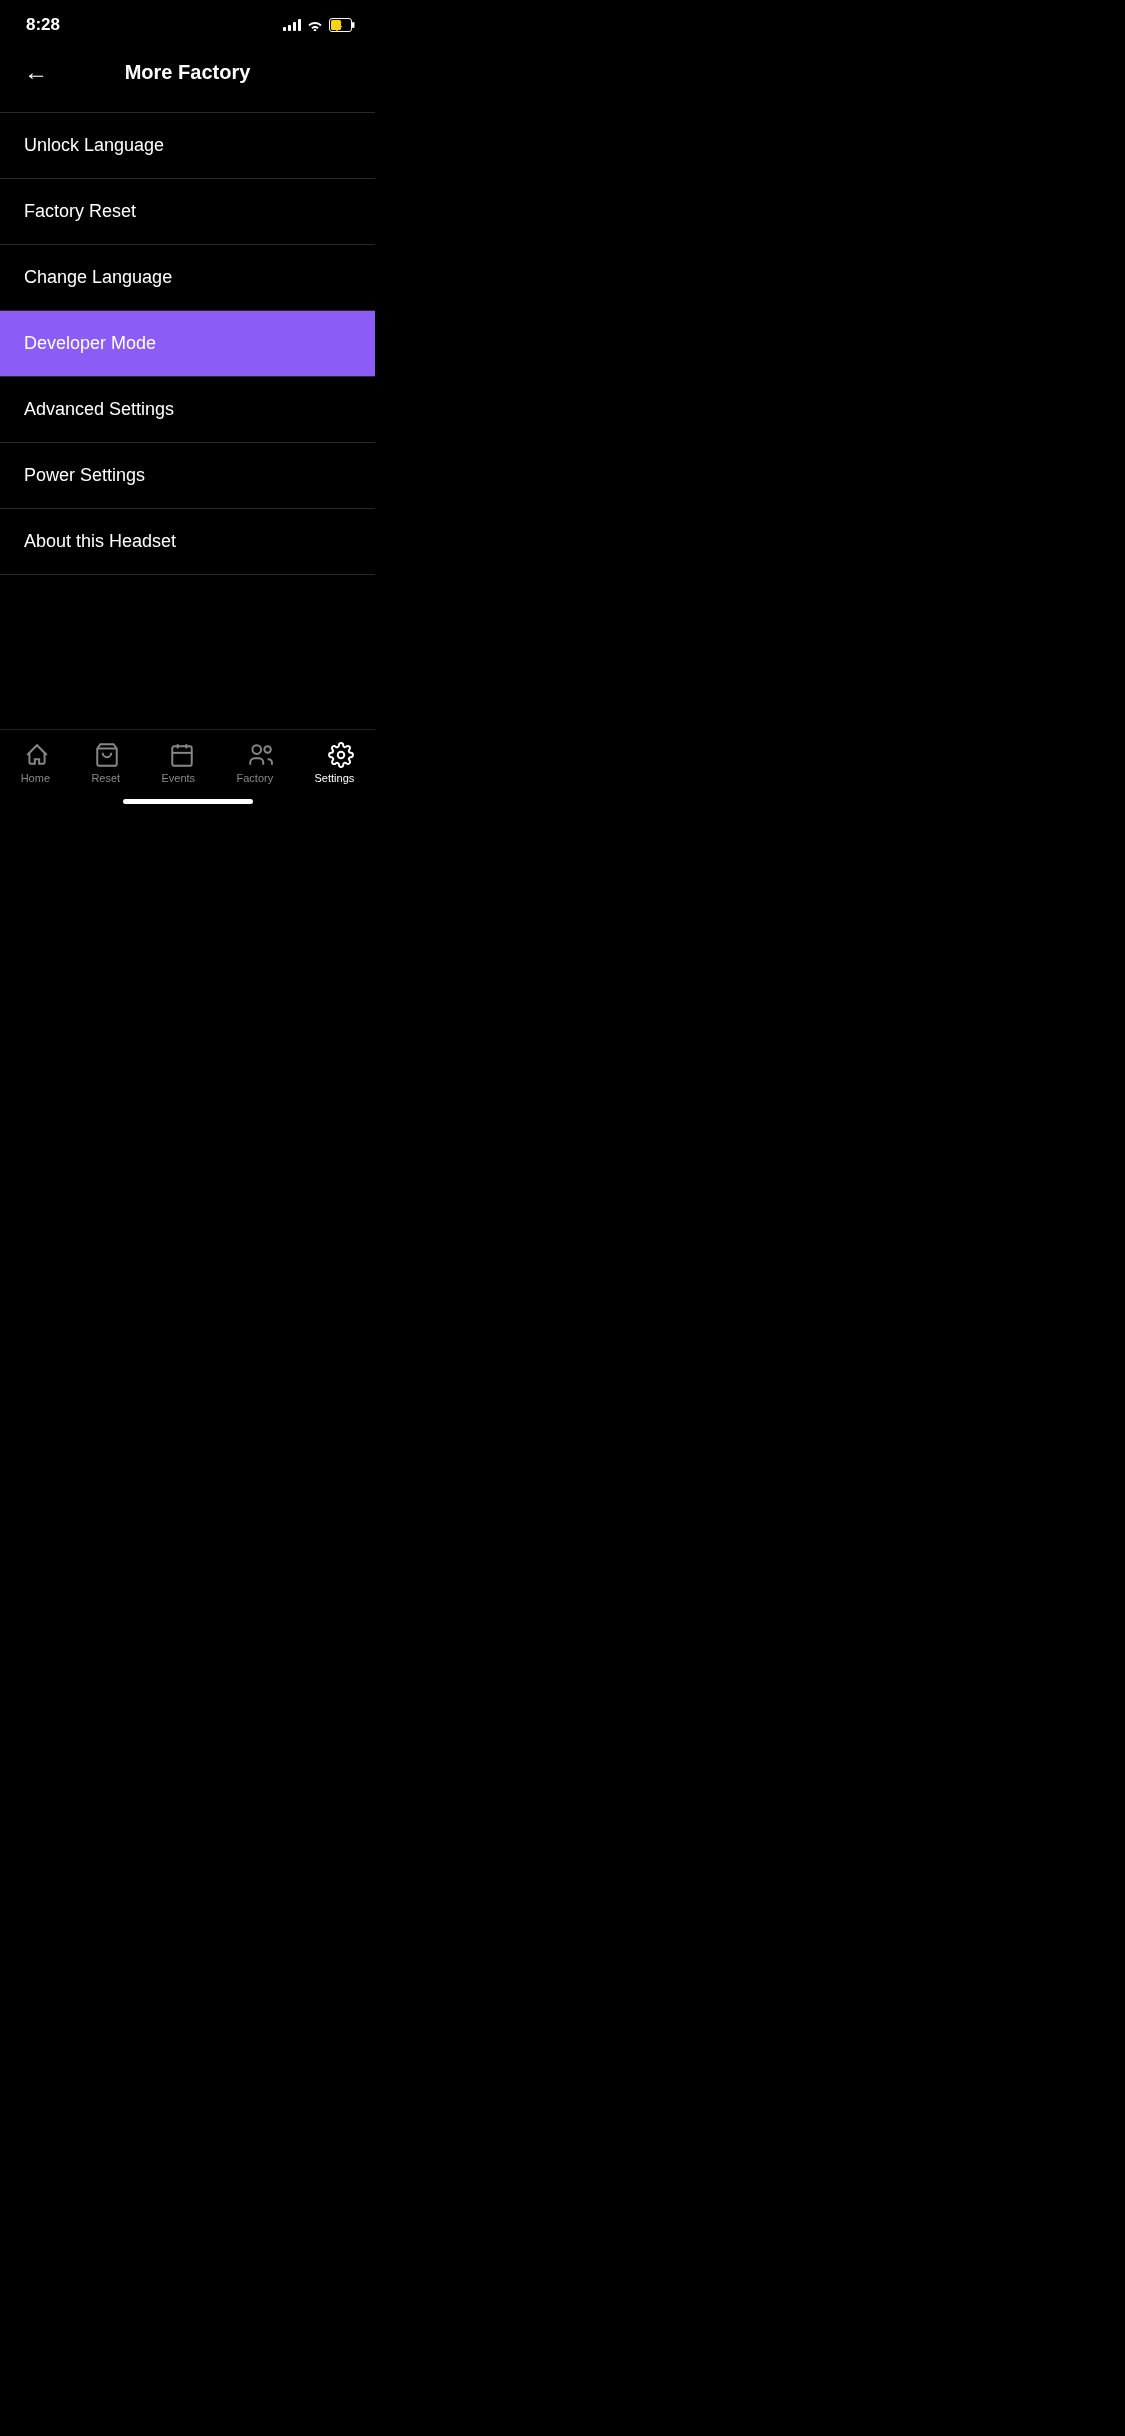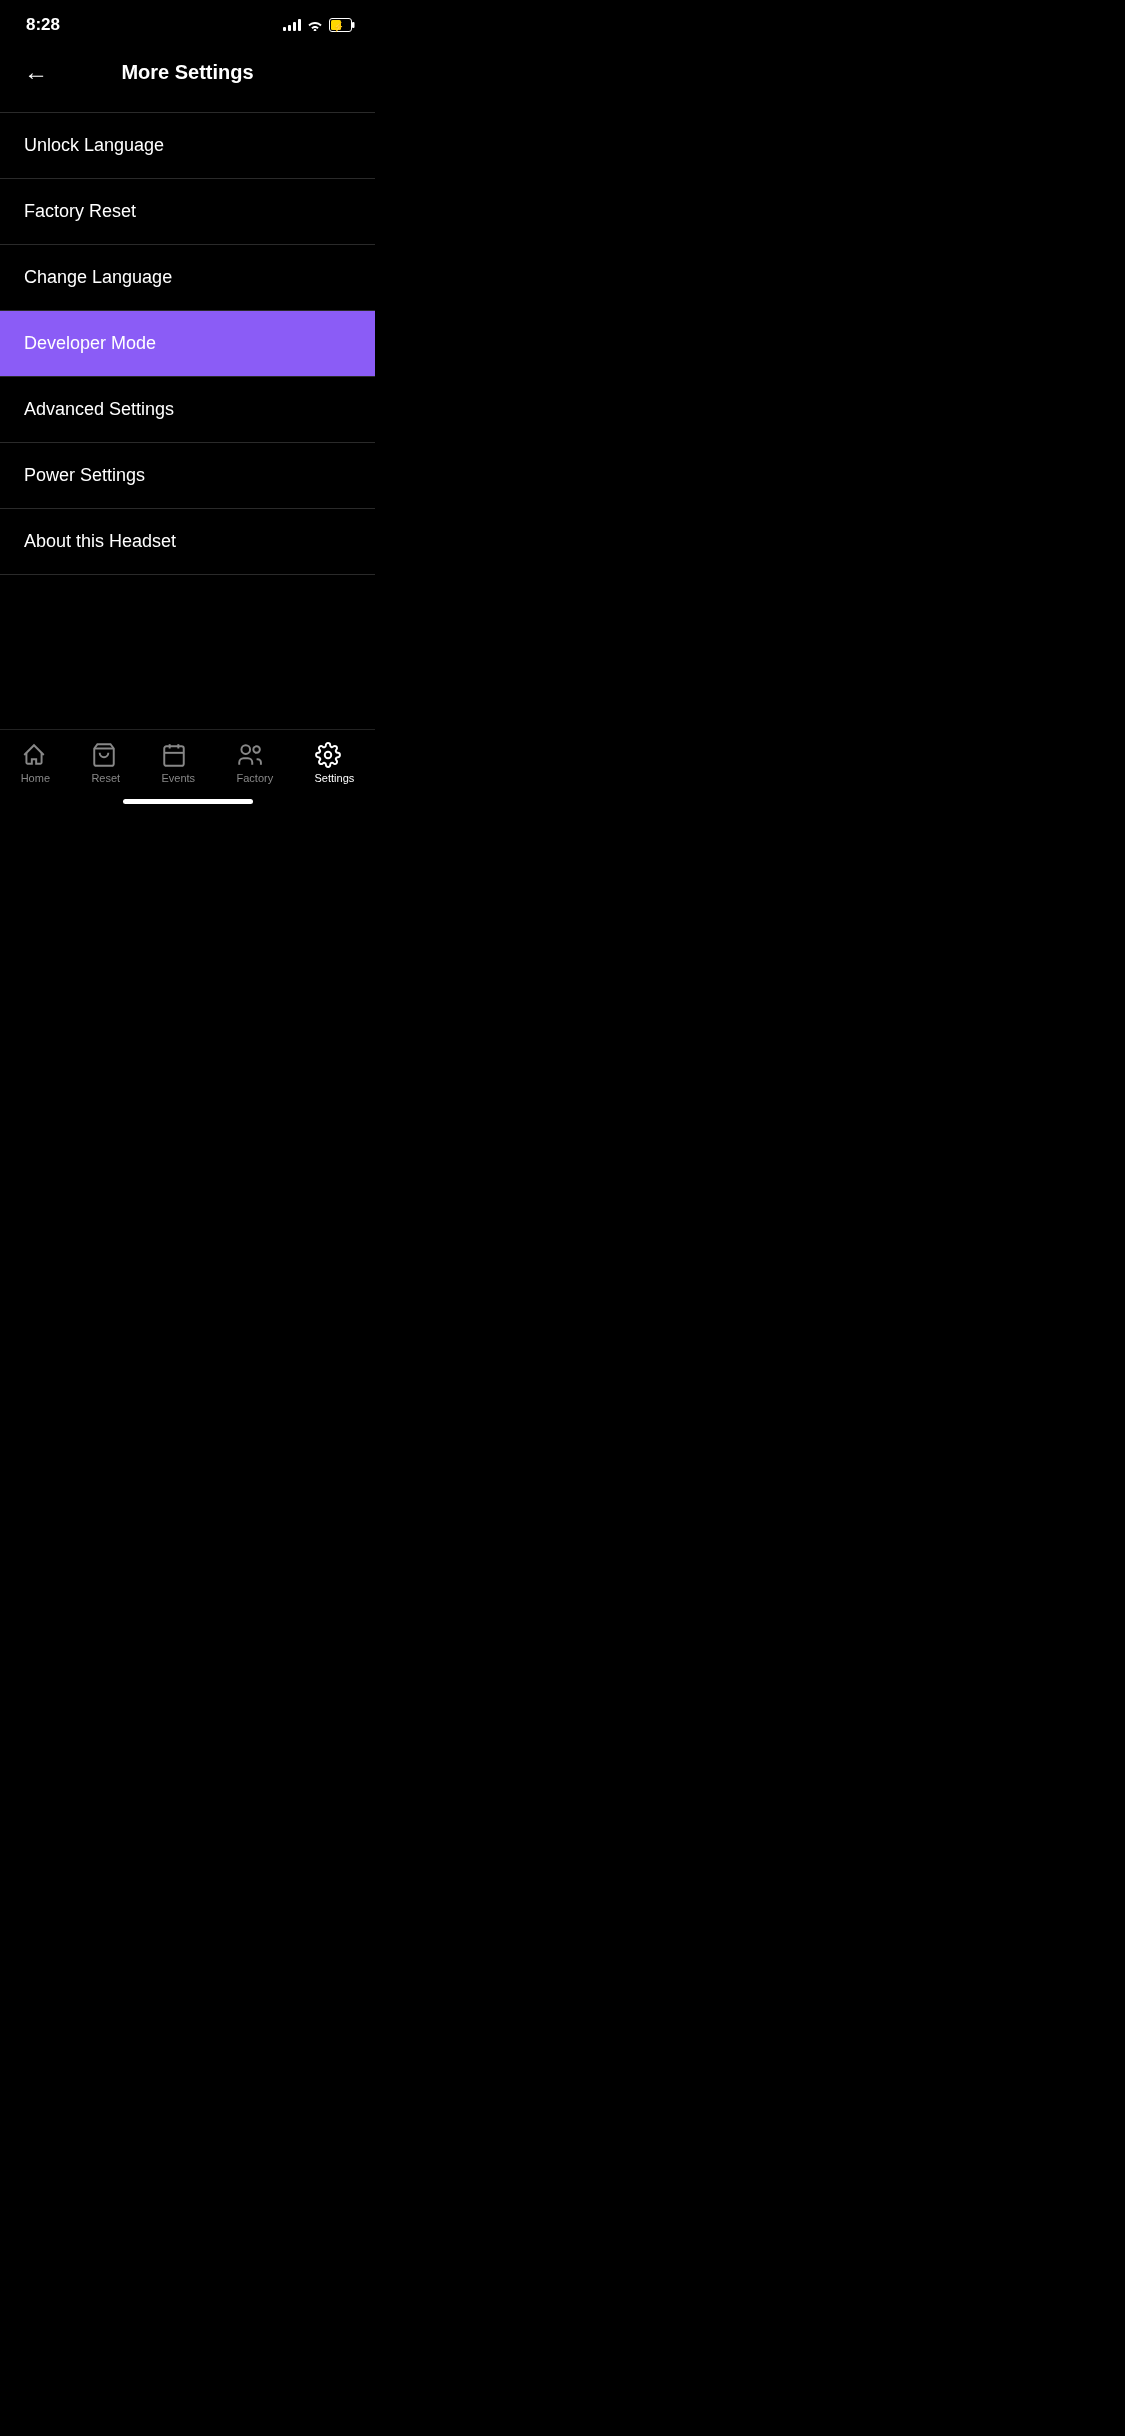--- a/index.html
+++ b/index.html
@@ -113,21 +113,21 @@
       background: #000;
       border-top: 1px solid #222;
       display: flex;
       justify-content: space-around;
       padding: 12px 0 28px;
     }
 
     .nav-item {
       display: flex;
       flex-direction: column;
-      align-items: flex-start;
+      align-items: flex-end;
       gap: 4px;
       cursor: pointer;
       color: #888;
       font-size: 11px;
     }
 
     .nav-item.active {
       color: #fff;
     }
 
@@ -172,21 +172,21 @@
       <rect x="0.5" y="0.5" width="22" height="13" rx="2.5" stroke="white" stroke-width="1" fill="none"></rect>
       <rect x="23" y="4" width="2.5" height="6" rx="1" fill="white"></rect>
       <rect x="2" y="2" width="10" height="10" rx="1.5" fill="#FFD700"></rect>
       <text x="4" y="11.5" font-size="9" fill="#000" font-weight="bold">⚡</text>
     </svg>
   </div>
 </div>
 
 <div class="header">
   <span class="back-button">←</span>
-  <span class="header-title">More Settings</span>
+  <span class="header-title">More Factory</span>
 </div>
 
 <div class="menu-list" id="menu-list">
     <div class="menu-item">Unlock Language</div>
     <div class="menu-item">Factory Reset</div>
     <div class="menu-item">Change Language</div>
     <div class="menu-item active">Developer Mode</div>
     <div class="menu-item">Advanced Settings</div>
     <div class="menu-item">Power Settings</div>
     <div class="menu-item">About this Headset</div>

